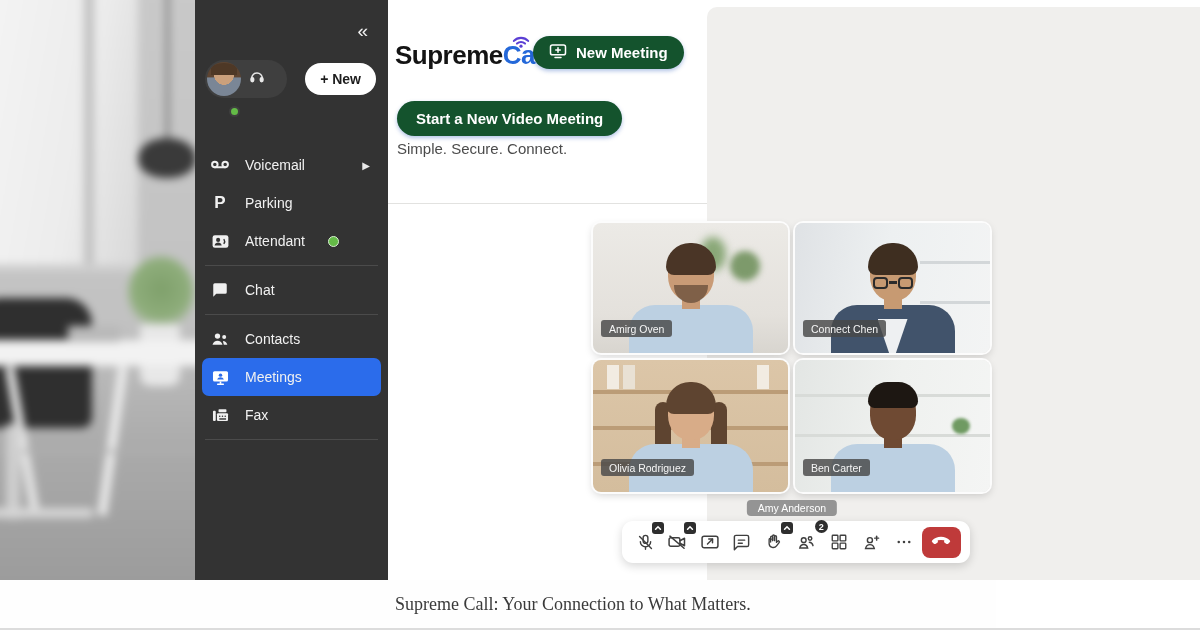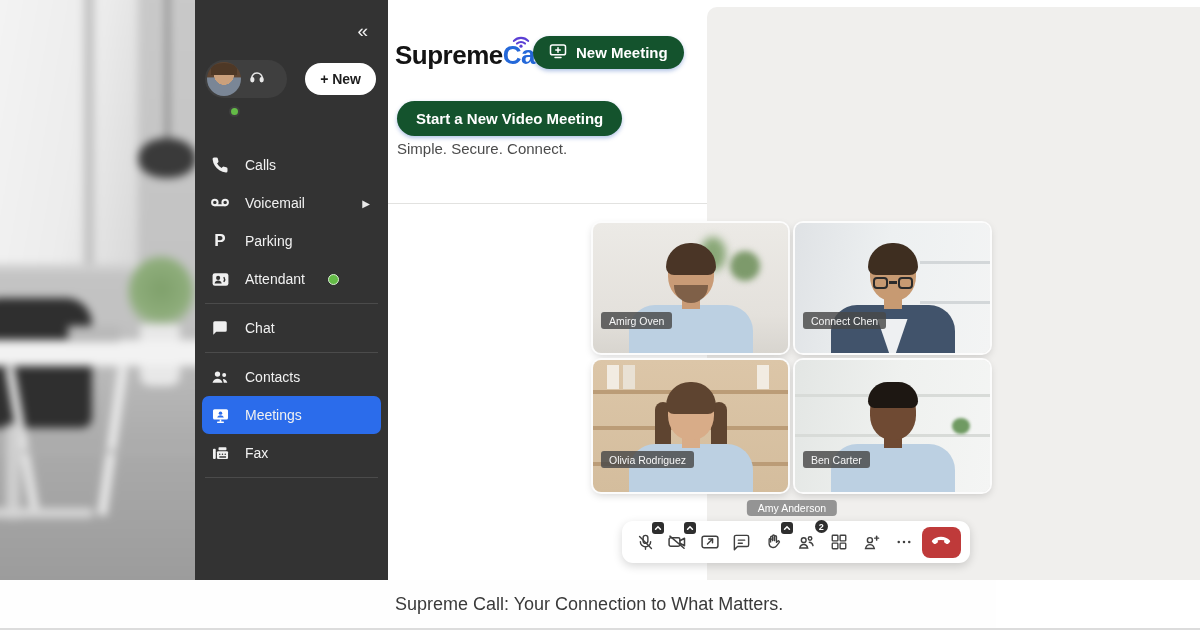--- a/index.html
+++ b/index.html
@@ -59,21 +59,21 @@
   .logo .wifi { position:absolute; left:7px; top:-16px; }
 
   .btn-blue { background:#14532d; color:#fff; border:none; border-radius:17px; font-family:"Liberation Sans",sans-serif; font-weight:700; cursor:pointer; box-shadow:0 2px 4px rgba(30,80,180,.35); }
   .new-meeting { position:absolute; left:533px; top:36px; height:33px; padding:0 16px; font-size:15px; display:flex; align-items:center; gap:9px; border-radius:17px; }
   .start-meeting { position:absolute; left:397px; top:101px; height:35px; padding:0 19px; font-size:15px; border-radius:18px; }
   .tagline { position:absolute; left:397px; top:140px; font-size:15px; color:#4b4b4b; }
 
   
   .vgrid { position:absolute; left:593px; top:223px; width:397px; display:grid; grid-template-columns:195px 195px; grid-template-rows:130px 132px; gap:7px; }
   .tile { position:relative; border-radius:8px; overflow:hidden; box-shadow:0 0 0 2px #fcfcfc, 0 3px 8px rgba(0,0,0,.18); }
-  .namepill { position:absolute; left:8px; bottom:24px; background:rgba(72,72,72,.82); color:#f6f6f6; font-size:10.5px; padding:2.5px 8px; border-radius:3px; white-space:nowrap; }
+  .namepill { position:absolute; left:8px; bottom:16px; background:rgba(72,72,72,.82); color:#f6f6f6; font-size:10.5px; padding:2.5px 8px; border-radius:3px; white-space:nowrap; }
   .scene { position:absolute; inset:0; }
   .t1 .scene { background:linear-gradient(180deg,#eceae6 0%,#e4e1dc 70%,#d8d5cf 100%); }
   .t1 .deco1 { position:absolute; right:28px; top:28px; width:30px; height:30px; background:#7d9a6b; border-radius:50%; filter:blur(3px); }
   .t1 .deco2 { position:absolute; right:62px; top:14px; width:26px; height:34px; background:#8aa878; border-radius:50%; filter:blur(4px); }
   .t2 .scene { background:linear-gradient(100deg,#dfe2e5 0%,#edf0f1 45%,#f3f4f4 100%); }
   .t2 .shelf1,.t2 .shelf2 { position:absolute; right:0; width:70px; height:3px; background:#d3d7d9; }
   .t2 .shelf1{ top:38px; } .t2 .shelf2{ top:78px; }
   .t3 .scene { background:linear-gradient(180deg,#dcc6a8 0%,#d4bd9d 100%); }
   .t3 .sline { position:absolute; left:0; width:100%; height:4px; background:#bb9c77; }
   .t3 .s1{top:30px;} .t3 .s2{top:66px;} .t3 .s3{top:102px;}
@@ -109,21 +109,21 @@
   .speaker-pill { position:absolute; left:792px; top:500px; transform:translateX(-50%); background:#949494; color:#fff; font-size:10.5px; padding:2px 11px; border-radius:4px; white-space:nowrap; }
 
   
   .mtoolbar { position:absolute; left:622px; top:521px; width:348px; height:42px; background:#fff; border-radius:11px; box-shadow:0 3px 10px rgba(0,0,0,.16); display:flex; align-items:center; justify-content:space-between; padding:0 9px; }
   .tbtn { position:relative; width:28px; height:28px; display:flex; align-items:center; justify-content:center; cursor:pointer; }
   .caret-badge { position:absolute; top:-6px; right:-5px; width:12px; height:12px; background:#2e2e2e; border-radius:3px; display:flex; align-items:center; justify-content:center; }
   .count-badge { position:absolute; top:-8px; right:-7px; width:13px; height:13px; background:#2e2e2e; border-radius:50%; color:#fff; font-size:9px; font-weight:700; display:flex; align-items:center; justify-content:center; }
   .endcall { width:39px; height:31px; background:#bf3a3a; border:none; border-radius:8px; display:flex; align-items:center; justify-content:center; cursor:pointer; }
 
   
-  .footer { position:absolute; left:0; top:580px; width:996px; height:50px; background:#fefefe; }
+  .footer { position:absolute; left:0; top:580px; width:996px; height:50px; background:#fefefe;font-family:Liberation Serif, serif; }
   .footer-tag { position:absolute; left:395px; top:14px; font-size:18px; font-weight:500; color:#3a3a3a; }
   .bottom-line { position:absolute; left:0; bottom:0; width:1200px; height:2px; background:#dcdcdc; }
 </style>
 </head>
 <body>
 
 <div class="stage">
 
   <div class="photo">
     <div class="blurwrap">
@@ -160,28 +160,20 @@
             <rect x="3" y="13" width="4" height="6" rx="2" fill="#e8e8e8"></rect>
             <rect x="17" y="13" width="4" height="6" rx="2" fill="#e8e8e8"></rect>
           </svg>
       </span>
       <div class="status-dot"></div>
     </div>
     <button class="new-btn">+ New</button>
 
     <div class="menu">
 
-      <div class="mi">
-        <span class="micon">
-          <svg width="18" height="18" viewBox="0 0 24 24" fill="#f0f0f0">
-              <path d="M22 16.92v3.08a2 2 0 0 1-2.18 2 19.79 19.79 0 0 1-8.63-3.07 19.5 19.5 0 0 1-6-6 19.79 19.79 0 0 1-3.07-8.67A2 2 0 0 1 4.11 2h3.08a2 2 0 0 1 2 1.72 12.84 12.84 0 0 0 .7 2.81 2 2 0 0 1-.45 2.11L8.09 9.91a16 16 0 0 0 6 6l1.27-1.27a2 2 0 0 1 2.11-.45 12.84 12.84 0 0 0 2.81.7A2 2 0 0 1 22 16.92z"></path>
-            </svg>
-        </span>
-        <span>Calls</span>
-      </div>
 
       <div class="mi">
         <span class="micon">
           <svg width="20" height="20" viewBox="0 0 24 24" fill="none" stroke="#f0f0f0" stroke-width="2.4" stroke-linecap="round">
               <circle cx="5.8" cy="11.5" r="3.3"></circle>
               <circle cx="18.2" cy="11.5" r="3.3"></circle>
               <line x1="5.8" y1="14.8" x2="18.2" y2="14.8"></line>
             </svg>
         </span>
         <span>Voicemail</span>

